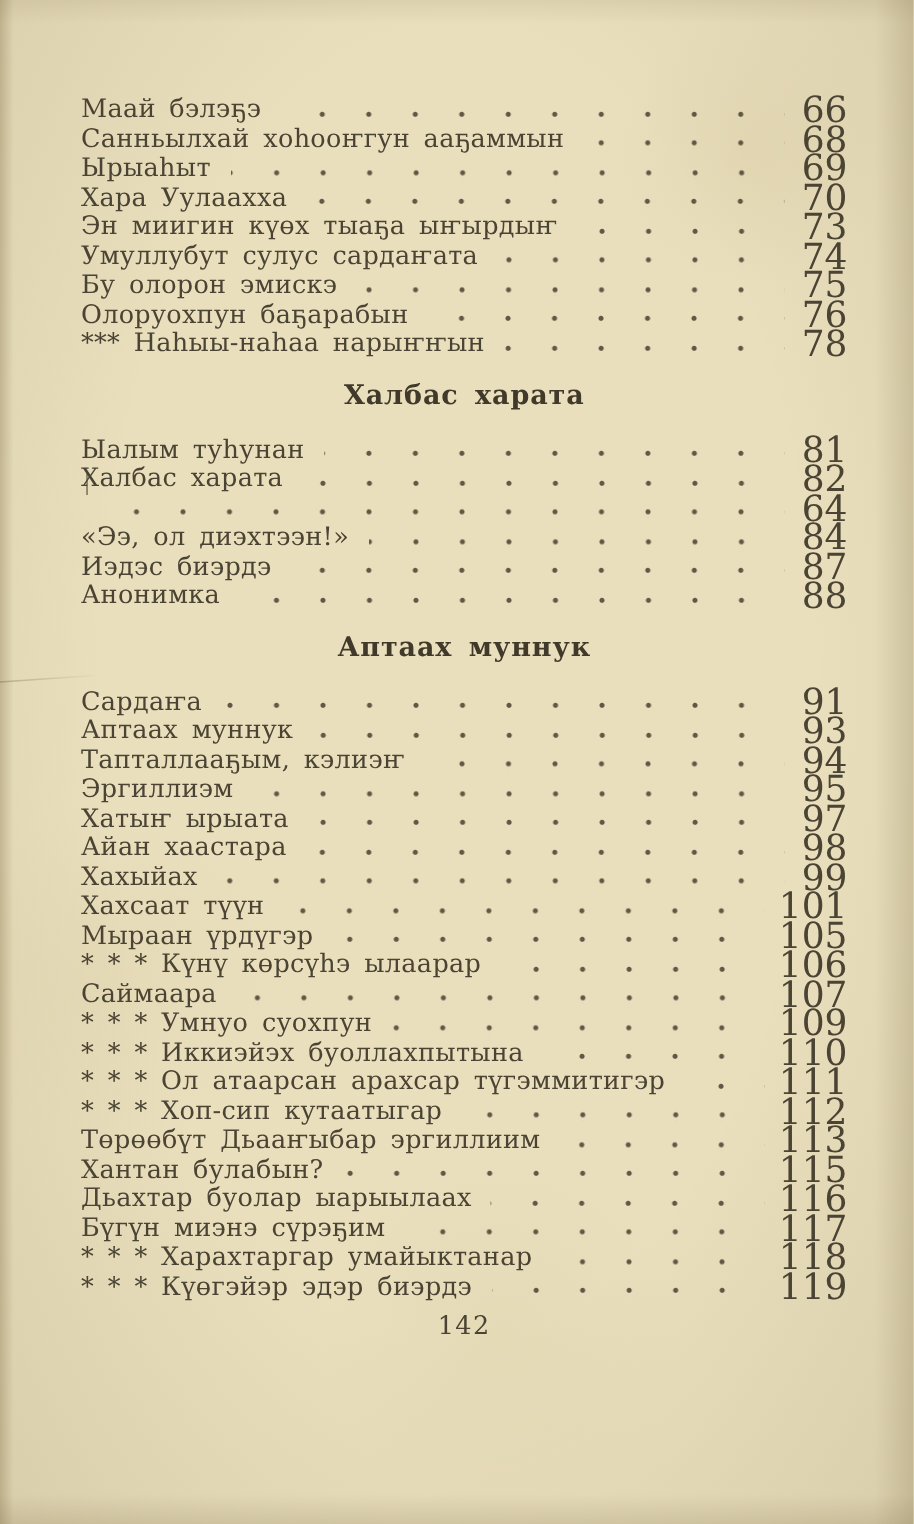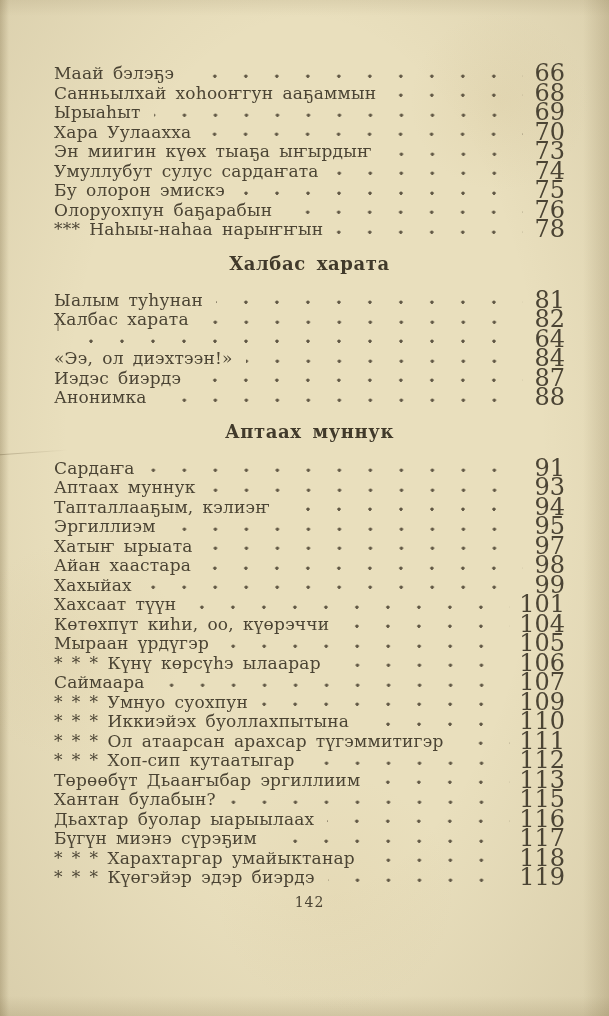--- a/index.html
+++ b/index.html
@@ -59,21 +59,21 @@
     font-weight: bold;
     letter-spacing: 0.6px;
     word-spacing: 4px;
     color: #413a2b;
     line-height: 20px;
   }
   section { margin: 0; }
   .footer {
     margin-top: 6px;
     text-align: center;
-    font-size: 14px;
+    font-size: 17px;
     letter-spacing: 1px;
   }
   .stray-mark {
     position: absolute;
     left: 56px; top: 315px;
     font-size: 12px;
     color: rgba(75,66,50,.75);
     transform: scaleY(1.2);
   }
   .crease {
@@ -202,25 +202,20 @@
         </div>
         <div class="row">
           <span class="title">Хахыйах</span>
           <span class="leader"></span>
           <span class="pagenum">99</span>
         </div>
         <div class="row">
           <span class="title">Хахсаат түүн</span>
           <span class="leader"></span>
           <span class="pagenum">101</span>
-        </div>
-        <div class="row">
-          <span class="title">Көтөхпүт киһи, оо, күөрэччи</span>
-          <span class="leader"></span>
-          <span class="pagenum">104</span>
         </div>
         <div class="row">
           <span class="title">Мыраан үрдүгэр</span>
           <span class="leader"></span>
           <span class="pagenum">105</span>
         </div>
         <div class="row">
           <span class="title">* * * Күнү көрсүһэ ылаарар</span>
           <span class="leader"></span>
           <span class="pagenum">106</span>

